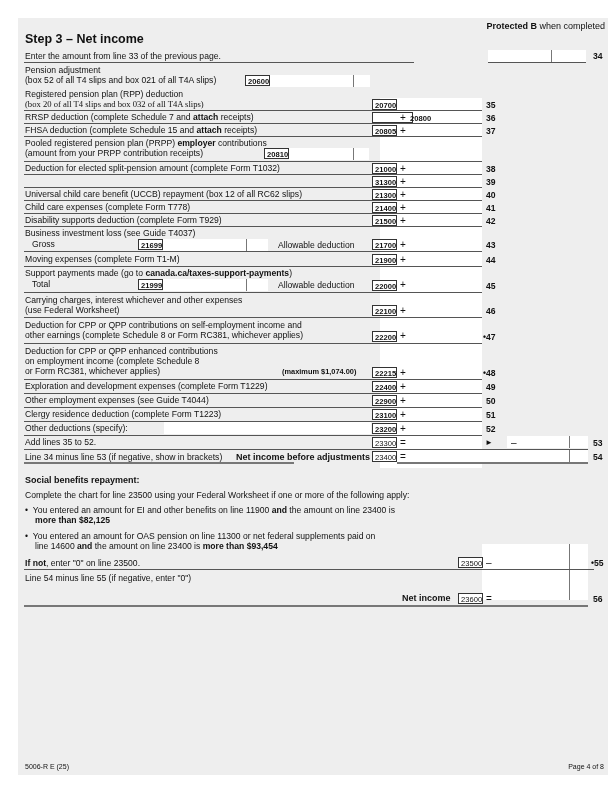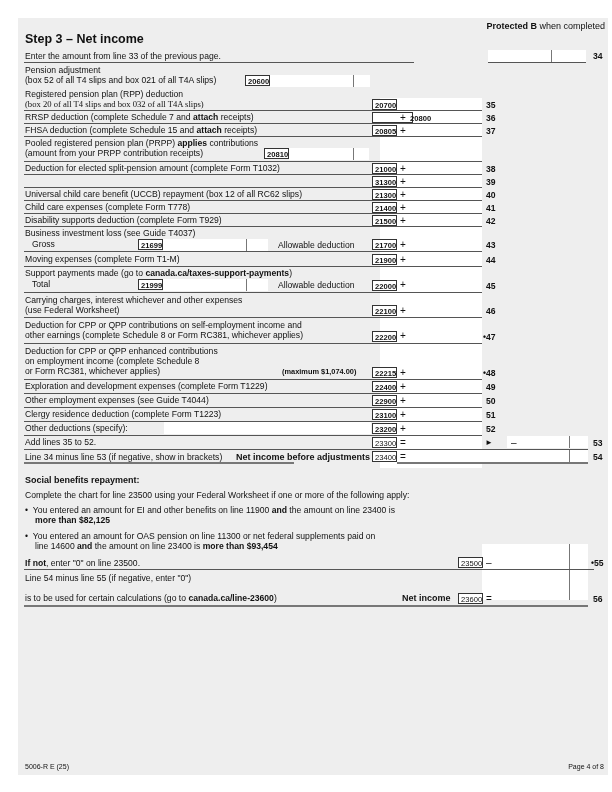--- a/index.html
+++ b/index.html
@@ -54,21 +54,21 @@
   <div class="op" style="left:382px;top:94px;">+</div>
   <div class="lnum" style="left:468px;top:95px;">36</div>
   <div class="rule" style="left:6px;top:105px;width:458px;"></div>
 
   <div class="t" style="left:7px;top:107px;"><span>FHSA deduction (complete Schedule 15 and </span><span class="b">attach</span><span> receipts)</span></div>
   <div class="codebox bold" style="left:354px;top:107px;">20805</div>
   <div class="op" style="left:382px;top:107px;">+</div>
   <div class="lnum" style="left:468px;top:108px;">37</div>
   <div class="rule" style="left:6px;top:118px;width:458px;"></div>
 
-  <div class="t" style="left:7px;top:120px;"><span>Pooled registered pension plan (PRPP) </span><span class="b">applies</span><span> contributions</span></div>
+  <div class="t" style="left:7px;top:120px;"><span>Pooled registered pension plan (PRPP) </span><span class="b">employer</span><span> contributions</span></div>
   <div class="t" style="left:7px;top:130px;">(amount from your PRPP contribution receipts)</div>
   <div class="codebox bold" style="left:246px;top:130px;">20810</div>
   <div class="field" style="left:271px;top:130px;width:80px;"></div>
   <div class="vsep" style="left:335px;top:130px;height:12px;"></div>
 
   <div class="rule" style="left:6px;top:143px;width:458px;"></div>
   <div class="t" style="left:7px;top:145px;">Deduction for elected split-pension amount (complete Form T1032)</div>
   <div class="codebox bold" style="left:354px;top:145px;">21000</div>
   <div class="op" style="left:382px;top:145px;">+</div>
   <div class="lnum" style="left:468px;top:146px;">38</div>
@@ -204,21 +204,20 @@
   <div class="vsep" style="left:551px;top:526px;height:56px;"></div>
 
   <div class="t" style="left:7px;top:540px;"><span class="b">If not</span><span>, enter "0" on line 23500.</span></div>
   <div class="codebox" style="left:440px;top:539px;">23500</div>
   <div class="op" style="left:468px;top:539px;">–</div>
   <div class="field" style="left:464px;top:539px;width:0px;"></div>
   <div class="lnum" style="left:573px;top:540px;">•55</div>
   <div class="rule" style="left:6px;top:551px;width:570px;"></div>
 
   <div class="t" style="left:7px;top:555px;">Line 54 minus line 55 (if negative, enter "0")</div>
-  <div class="t" style="left:7px;top:575px;"><span>is to be used for certain calculations (go to </span><span class="b">canada.ca/line-23600</span><span>)</span></div>
   <div class="t b" style="left:384px;top:575px;font-size:9px;">Net income</div>
   <div class="codebox" style="left:440px;top:575px;">23600</div>
   <div class="op" style="left:468px;top:575px;">=</div>
   <div class="lnum" style="left:575px;top:576px;">56</div>
   <div class="rule2" style="left:6px;top:587px;width:564px;"></div>
 
   <div class="foot" style="left:7px;top:745px;">5006-R E (25)</div>
   <div class="foot" style="right:4px;top:745px;">Page 4 of 8</div>
 </div>
 

